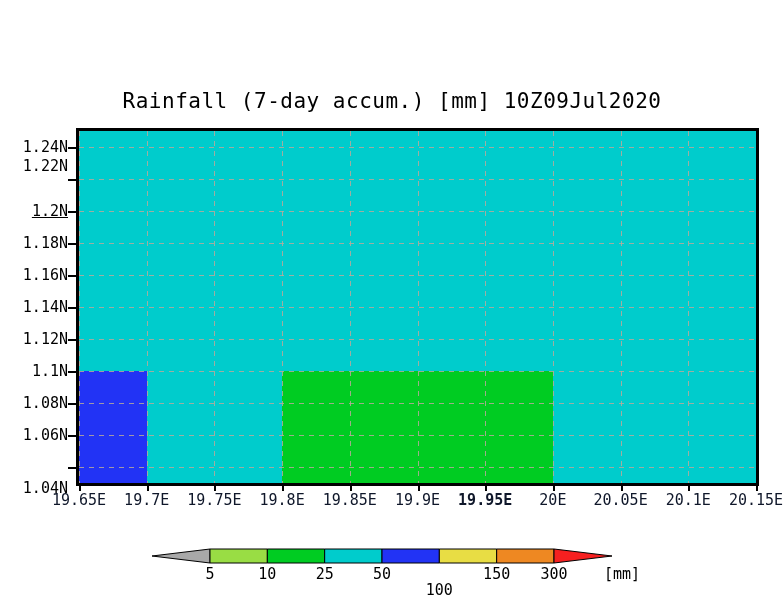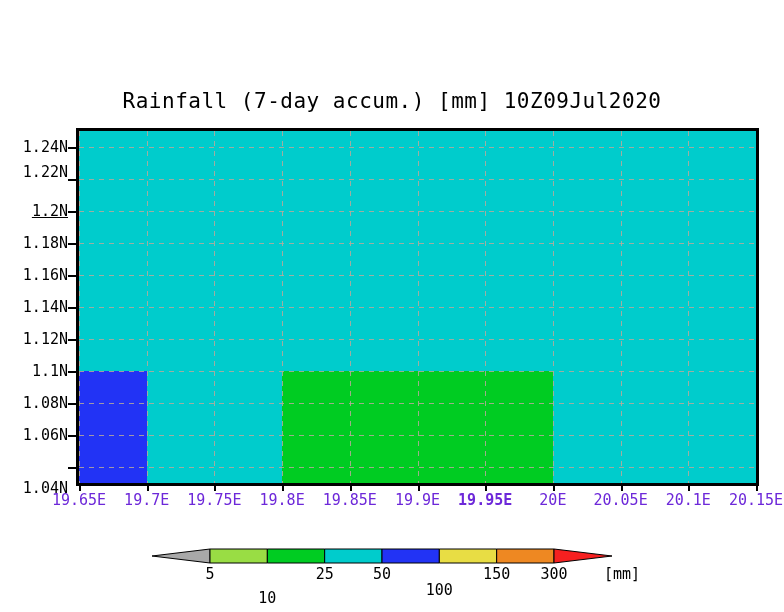--- a/index.html
+++ b/index.html
@@ -99,21 +99,21 @@
     text-align: right;
     font-size: 15px;
     color: #000000;
     white-space: pre;
     transform: translateY(-50%);
   }
   .xlabel {
     position: absolute;
     top: 491px;
     font-size: 15px;
-    color: #6d28d9;
+    color: #0f172a;
     white-space: pre;
     transform: translateX(-50%);
   }
 
   
   #colorbar-wrap {
     position: absolute;
     left: 152px;
     top: 547px;
     width: 460px;
@@ -186,21 +186,21 @@
     <div class="ylabel" style="top: 339px;">1.12N</div>
     <div class="tick-y" style="top: 307px;"></div>
     <div class="ylabel" style="top: 307px;">1.14N</div>
     <div class="tick-y" style="top: 275px;"></div>
     <div class="ylabel" style="top: 275px;">1.16N</div>
     <div class="tick-y" style="top: 243px;"></div>
     <div class="ylabel" style="top: 243px;">1.18N</div>
     <div class="tick-y" style="top: 211px;"></div>
     <div class="ylabel" style="top: 211px; text-decoration: underline;">1.2N</div>
     <div class="tick-y" style="top: 179px;"></div>
-    <div class="ylabel" style="top: 172px; margin-left: 40px;">1.22N</div>
+    <div class="ylabel" style="top: 166px; margin-left: 40px;">1.22N</div>
     <div class="tick-y" style="top: 147px;"></div>
     <div class="ylabel" style="top: 147px;">1.24N</div>
     <div class="tick-x" style="left: 79px;"></div>
     <div class="xlabel" style="left: 79px;">19.65E</div>
     <div class="tick-x" style="left: 146.7px;"></div>
     <div class="xlabel" style="left: 146.7px;">19.7E</div>
     <div class="tick-x" style="left: 214.4px;"></div>
     <div class="xlabel" style="left: 214.4px;">19.75E</div>
     <div class="tick-x" style="left: 282.1px;"></div>
     <div class="xlabel" style="left: 282.1px;">19.8E</div>
@@ -227,20 +227,20 @@
       <polygon points="115.33333333333334,2 172.66666666666669,2 172.66666666666669,16 115.33333333333334,16" fill="#00cc22" stroke="#000000" stroke-width="1"></polygon>
       <polygon points="172.66666666666669,2 230.00000000000003,2 230.00000000000003,16 172.66666666666669,16" fill="#00cccc" stroke="#000000" stroke-width="1"></polygon>
       <polygon points="230,2 287.3333333333333,2 287.3333333333333,16 230,16" fill="#2233f5" stroke="#000000" stroke-width="1"></polygon>
       <polygon points="287.33333333333337,2 344.6666666666667,2 344.6666666666667,16 287.33333333333337,16" fill="#e8dd44" stroke="#000000" stroke-width="1"></polygon>
       <polygon points="344.6666666666667,2 402,2 402,16 344.6666666666667,16" fill="#ee8822" stroke="#000000" stroke-width="1"></polygon>
       <polygon points="460,9 402,2 402,16" fill="#f62020" stroke="#000000" stroke-width="1"></polygon>
     </svg>
 </div>
 <div id="colorbar-labels">
     <div class="cb-label" style="left: 210px;">5</div>
-    <div class="cb-label" style="left: 267.333px; margin-top: 24px;">10</div>
+    <div class="cb-label" style="left: 267.333px;">10</div>
     <div class="cb-label" style="left: 324.667px;">25</div>
     <div class="cb-label" style="left: 382px;">50</div>
     <div class="cb-label" style="left: 439.333px; margin-top: 16px;">100</div>
     <div class="cb-label" style="left: 496.667px;">150</div>
     <div class="cb-label" style="left: 554px;">300</div>
   </div>
 <div id="cb-unit">[mm]</div>
 
 </body></html>

